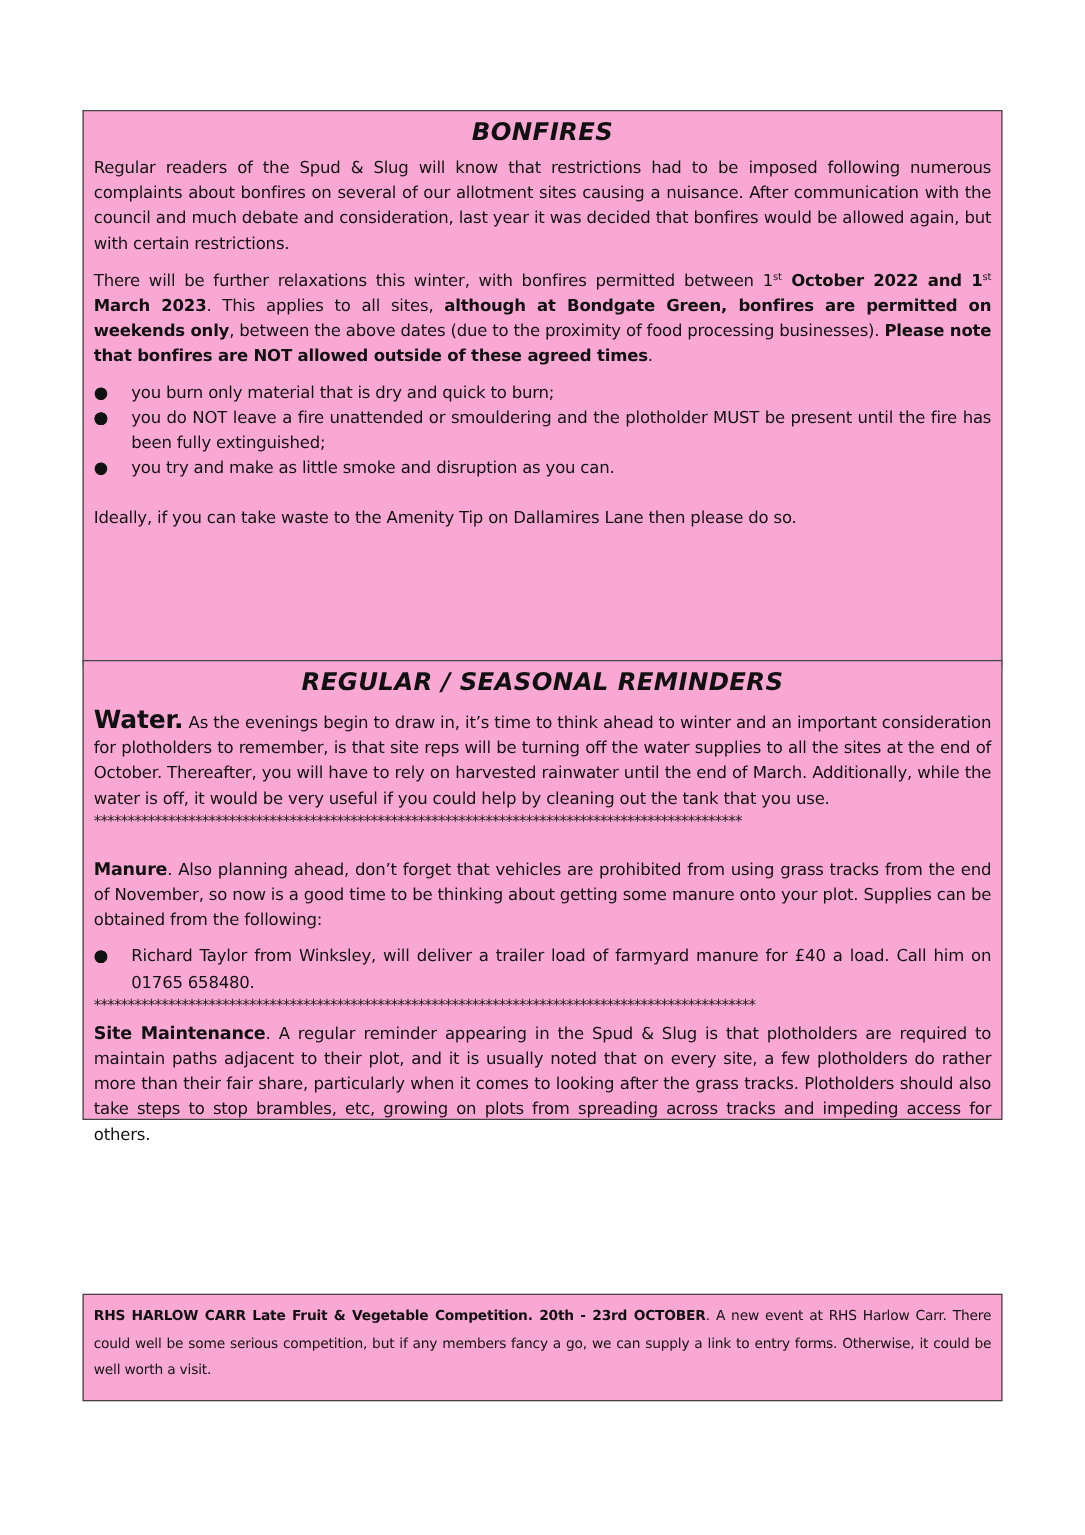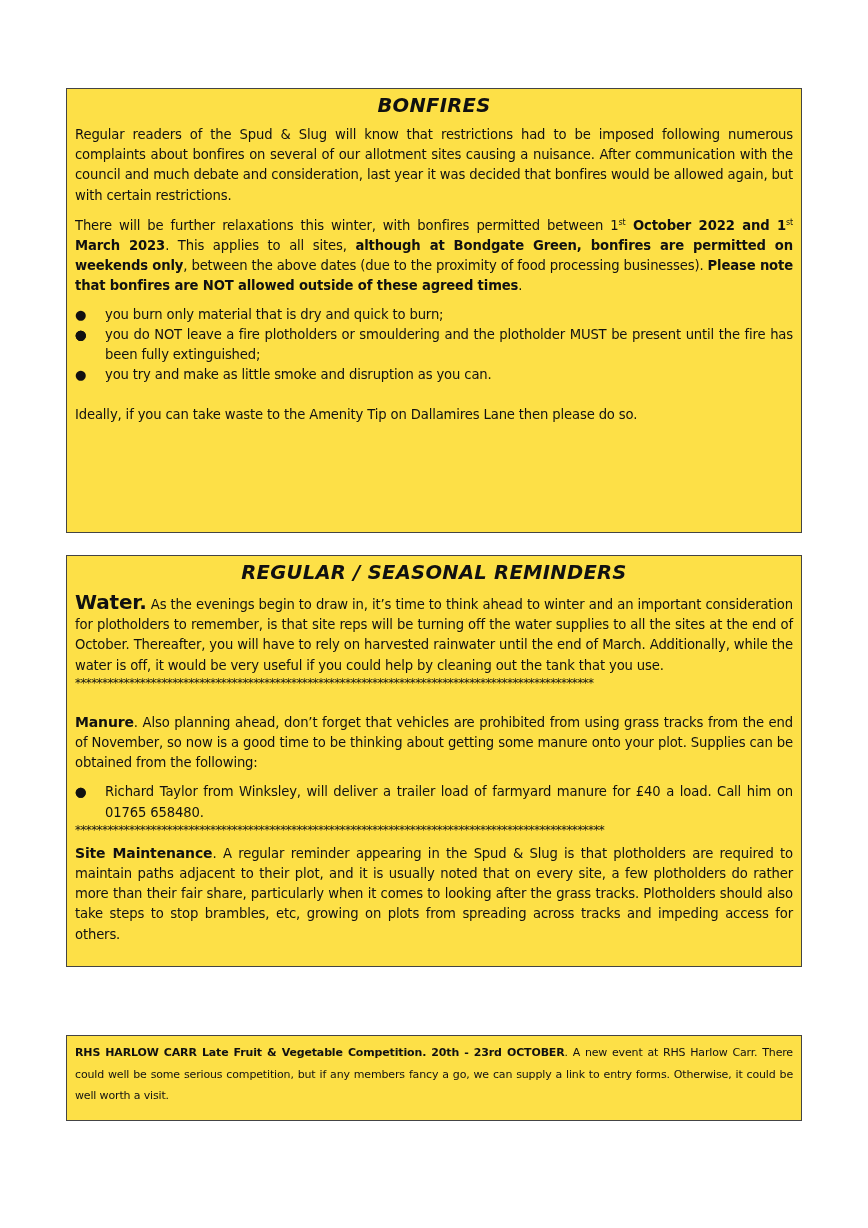--- a/index.html
+++ b/index.html
@@ -15,24 +15,24 @@
       color: #111111;
       overflow: hidden;
     }
     .box {
       position: absolute;
       left: 66px;
       width: 736px;
       border: 1.5px solid #444444;
       box-sizing: border-box;
       padding: 4px 8px 0 8px;
-      background: #fde047;
+      background: #f9a8d4;
     }
     .box-bonfires { top: 88px; height: 445px; }
-    .box-reminders { top: 555px; height: 412px; }
+    .box-reminders { top: 528px; height: 368px; }
     .box-rhs { top: 1035px; height: 86px; padding-top: 6px; }
 
     .heading {
       text-align: center;
       font-style: italic;
       font-weight: bold;
       font-size: 19.5px;
       letter-spacing: 0.3px;
       margin: 0 0 6px 0;
       line-height: 26px;
@@ -82,21 +82,21 @@
 <body>
 
 <div class="box box-bonfires">
   <div class="heading">BONFIRES</div>
   <p>Regular readers of the Spud &amp; Slug will know that restrictions had to be imposed following numerous complaints about bonfires on several of our allotment sites causing a nuisance.  After communication with the council and much debate and consideration, last year it was decided that bonfires would be allowed again, but with certain restrictions.</p>
   <p class="para-gap"><span>There will be further relaxations this winter, with bonfires permitted between 1</span><sup>st</sup><b> October 2022 and 1</b><sup>st</sup><b> March 2023</b><span>.  This applies to all sites, </span><b>although at Bondgate Green, bonfires are permitted on weekends only</b><span>, between the above dates (due to the proximity of food processing businesses).  </span><b>Please note that bonfires are NOT allowed outside of these agreed times</b><span>.</span></p>
   <ul class="bullets">
     <li><span class="dot">●</span><span>you burn only material that is dry and quick to burn;</span></li>
     <li><span class="dot">●</span></li>
     <li><span class="dot">●</span></li>
-    <li><span class="dot">●</span><span>you do NOT leave a fire plotholders or smouldering and the plotholder MUST be present until the fire has been fully extinguished;</span></li>
+    <li><span class="dot">●</span><span>you do NOT leave a fire unattended or smouldering and the plotholder MUST be present until the fire has been fully extinguished;</span></li>
     <li><span class="dot">●</span><span>you try and make as little smoke and disruption as you can.</span></li>
   </ul>
   <p style="margin-top:20px;">Ideally, if you can take waste to the Amenity Tip on Dallamires Lane then please do so.</p>
 </div>
 
 <div class="box box-reminders">
   <div class="heading">REGULAR / SEASONAL REMINDERS</div>
   <p><b class="lead-big">Water.</b><span>  As the evenings begin to draw in, it’s time to think ahead to winter and an important consideration for plotholders to remember, is that site reps will be turning off the water supplies to all the sites at the end of October.  Thereafter, you will have to rely on harvested rainwater until the end of March.  Additionally, while the water is off, it would be very useful if you could help by cleaning out the tank that you use.</span></p>
   <div class="stars">************************************************************************************************</div>
   <p style="margin-top:22px;"><b class="lead-med">Manure</b><span>.  Also planning ahead, don’t forget that vehicles are prohibited from using grass tracks from the end of November, so now is a good time to be thinking about getting some manure onto your plot.  Supplies can be obtained from the following:</span></p>

